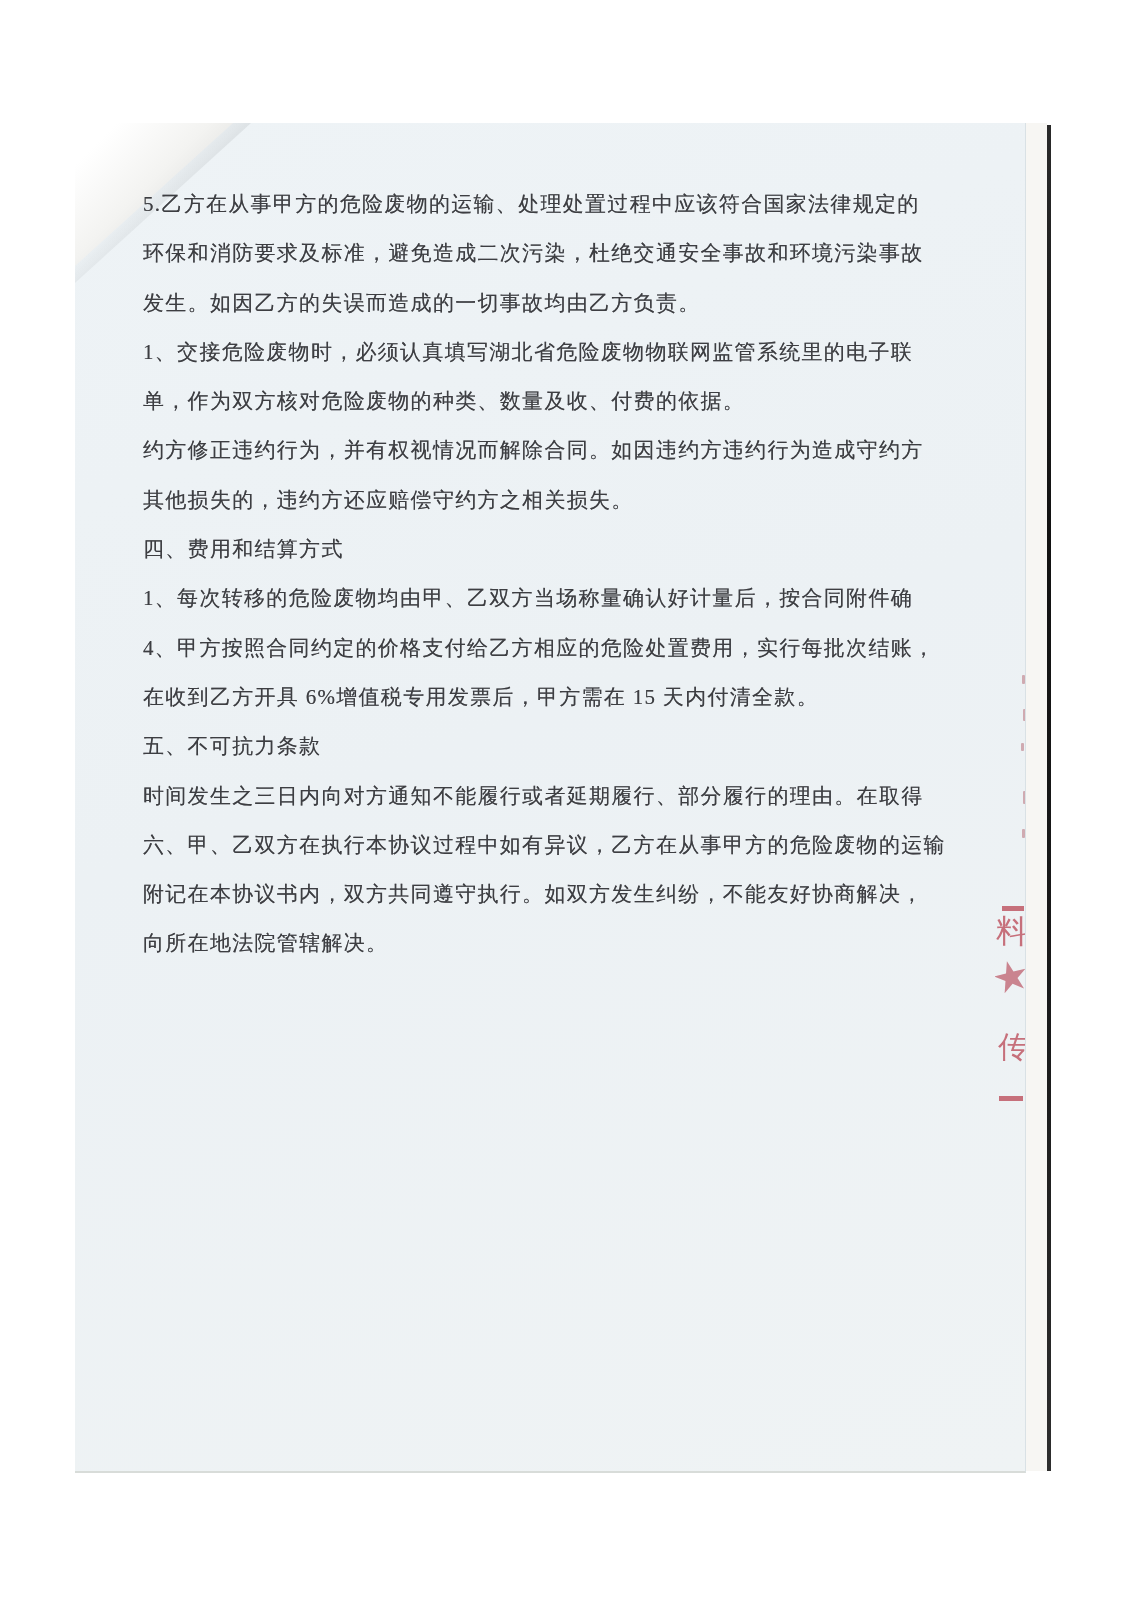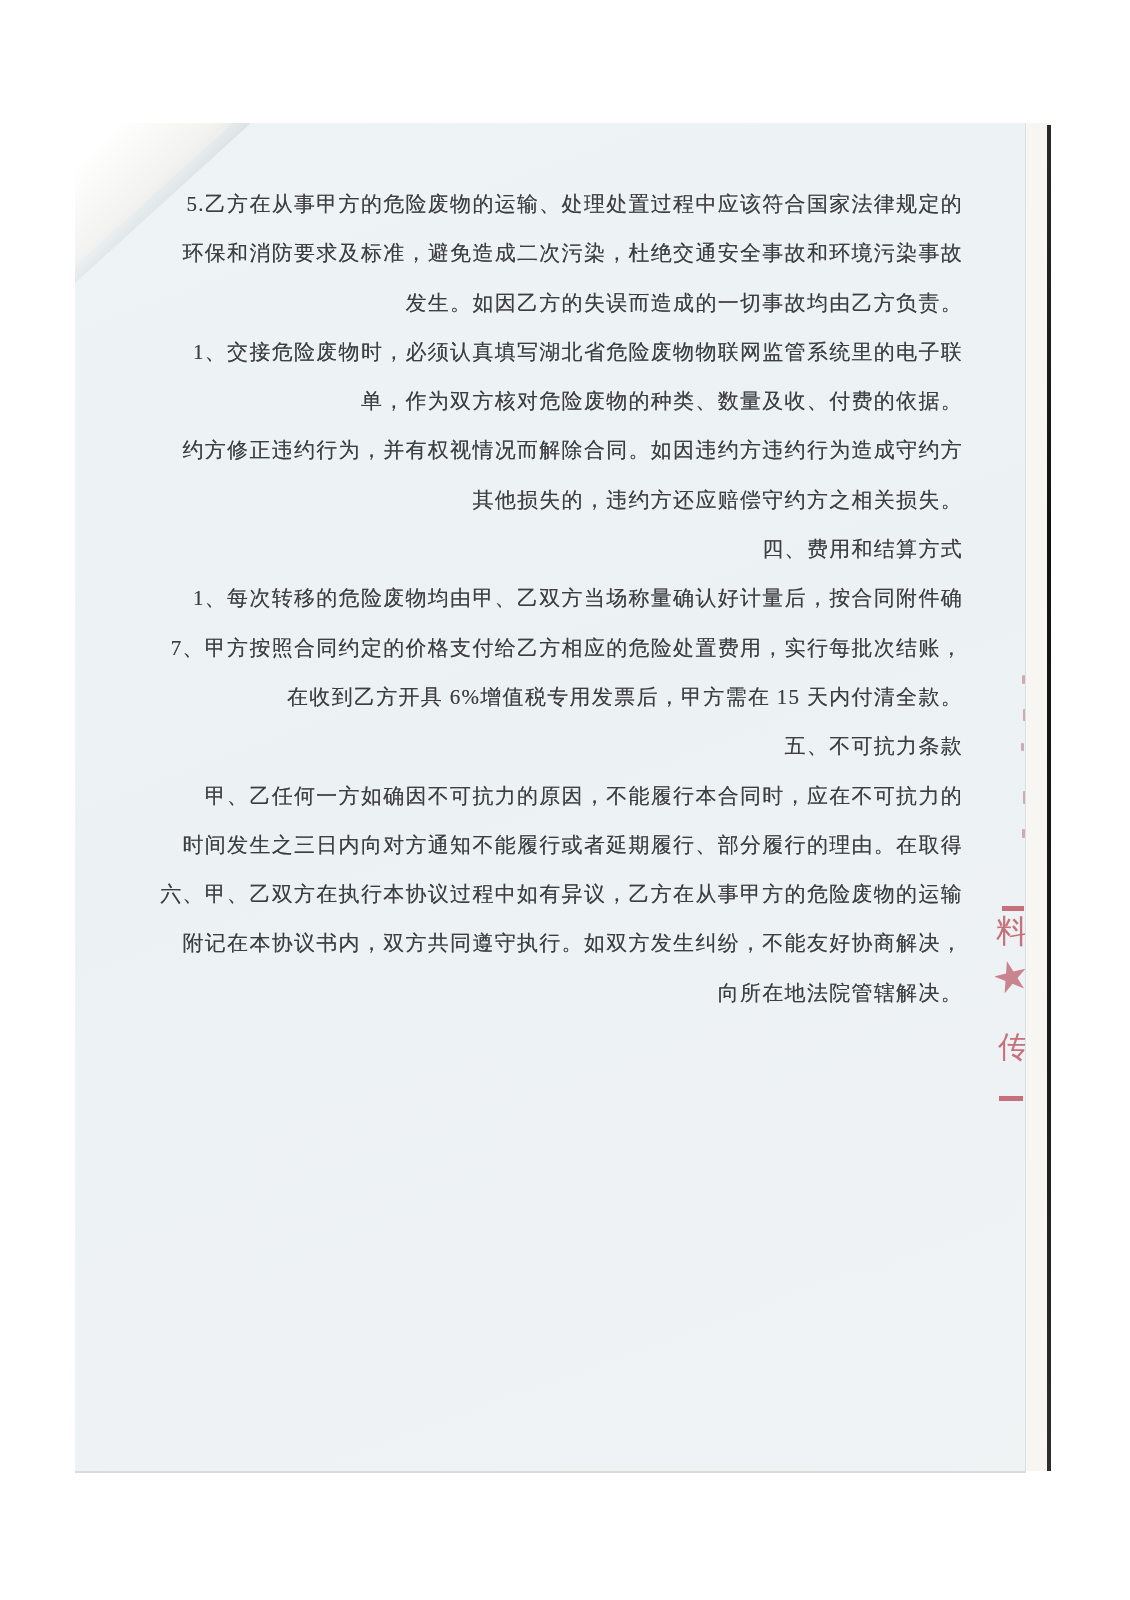--- a/index.html
+++ b/index.html
@@ -1,21 +1,21 @@
 <!DOCTYPE html>
 <html><head>
 <meta charset="utf-8">
 <style>
   html,body{margin:0;padding:0;}
   body{
     width:1130px;height:1600px;position:relative;overflow:hidden;
     background:#ffffff;
     font-family:"Liberation Serif","DejaVu Serif",serif;
   }
-  .canvas{position:absolute;inset:0;text-align:right;}
+  .canvas{position:absolute;inset:0;}
 
   
   .page{
     position:absolute;left:75px;top:123px;width:950px;height:1348px;
     background:linear-gradient(160deg,#eef3f6 0%,#ecf1f4 45%,#eff3f4 100%);
     border-right:1px solid #d9e1e5;
     border-bottom:2px solid #d8dcd9;
     overflow:hidden;
   }
 
@@ -80,24 +80,23 @@
     <div class="text">
         <div class="line">5.乙方在从事甲方的危险废物的运输、处理处置过程中应该符合国家法律规定的</div>
         <div class="line">环保和消防要求及标准，避免造成二次污染，杜绝交通安全事故和环境污染事故</div>
         <div class="line">发生。如因乙方的失误而造成的一切事故均由乙方负责。</div>
         <div class="line">1、交接危险废物时，必须认真填写湖北省危险废物物联网监管系统里的电子联</div>
         <div class="line">单，作为双方核对危险废物的种类、数量及收、付费的依据。</div>
         <div class="line">约方修正违约行为，并有权视情况而解除合同。如因违约方违约行为造成守约方</div>
         <div class="line">其他损失的，违约方还应赔偿守约方之相关损失。</div>
         <div class="line">四、费用和结算方式</div>
         <div class="line">1、每次转移的危险废物均由甲、乙双方当场称量确认好计量后，按合同附件确</div>
-        <div class="line">7、甲方按照合同约定的价格支付给乙方相应的危险处置费用，实行每批次结账，</div>
+        <div class="line">4、甲方按照合同约定的价格支付给乙方相应的危险处置费用，实行每批次结账，</div>
         <div class="line">在收到乙方开具 6%增值税专用发票后，甲方需在 15 天内付清全款。</div>
         <div class="line">五、不可抗力条款</div>
-        <div class="line indent">甲、乙任何一方如确因不可抗力的原因，不能履行本合同时，应在不可抗力的</div>
         <div class="line">时间发生之三日内向对方通知不能履行或者延期履行、部分履行的理由。在取得</div>
         <div class="line">六、甲、乙双方在执行本协议过程中如有异议，乙方在从事甲方的危险废物的运输</div>
         <div class="line">附记在本协议书内，双方共同遵守执行。如双方发生纠纷，不能友好协商解决，</div>
         <div class="line">向所在地法院管辖解决。</div>
       </div>
 
     <div class="stamp">
       <div class="s-bar top"></div>
       <div class="s-char1">料</div>
       <div class="s-star">★</div>

